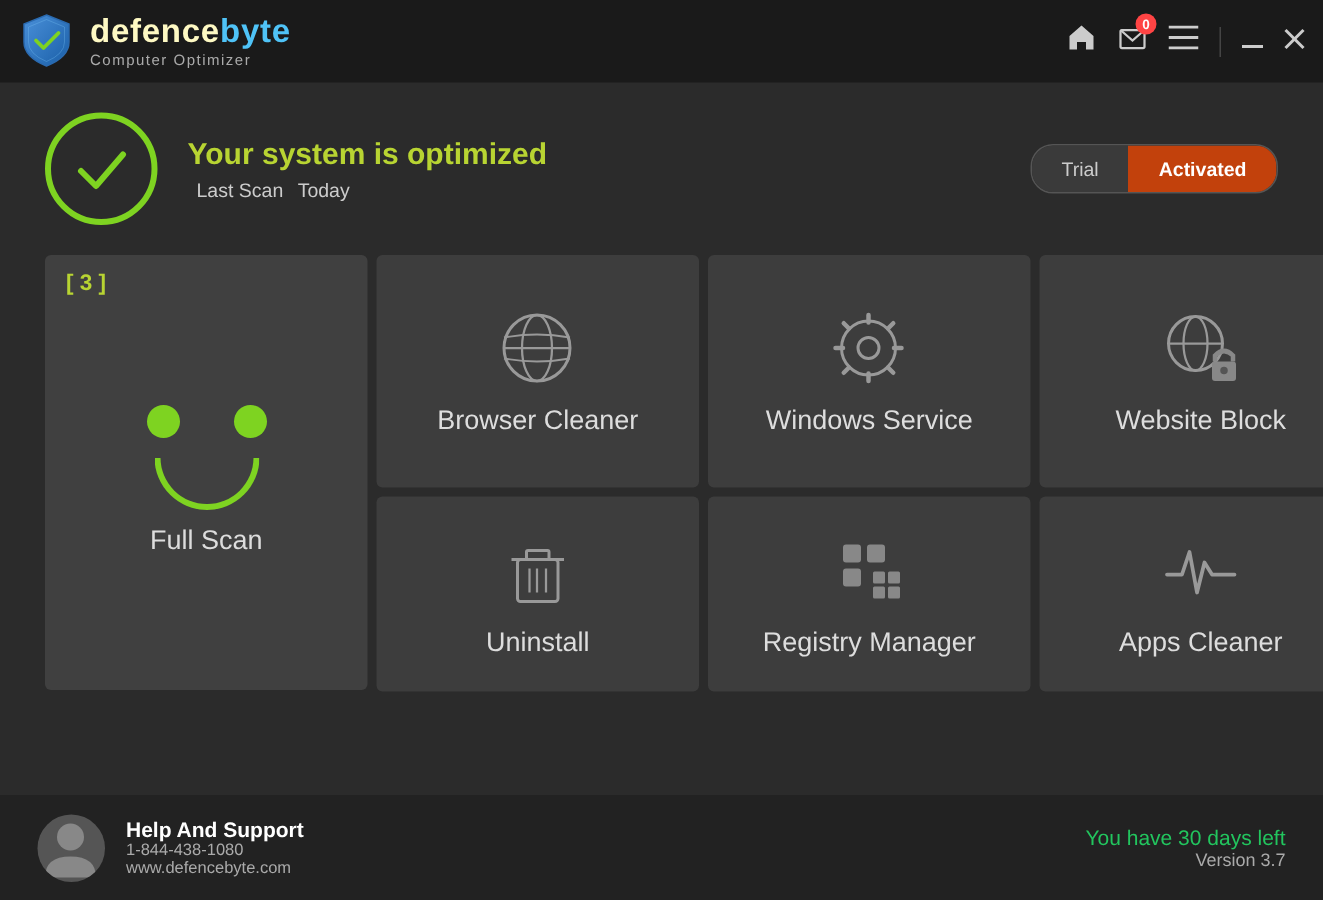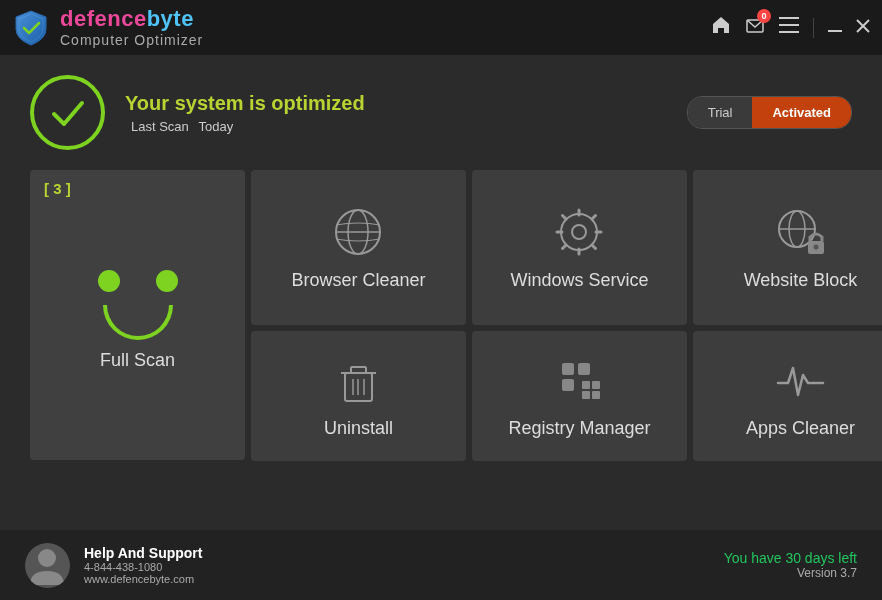--- a/index.html
+++ b/index.html
@@ -33,24 +33,24 @@
     .logo-text {
       display: flex;
       flex-direction: column;
       line-height: 1.2;
     }
     .logo-name {
       font-size: 22px;
       font-weight: bold;
       letter-spacing: 0.5px;
     }
-    .logo-name span.defence { color: #ec4899; }
+    .logo-name span.defence { color: #fef9c3; }
     .logo-name span.byte { color: #4fc3f7; }
     .logo-sub {
-      font-size: 14px;
+      font-size: 10px;
       color: #aaa;
       letter-spacing: 1px;
     }
     .title-bar-controls {
       display: flex;
       align-items: center;
       gap: 14px;
     }
     .tb-icon {
       font-size: 18px;
@@ -452,21 +452,21 @@
 <div class="footer">
   <div class="footer-left">
     <div class="support-avatar">
       <svg width="45" height="45" viewBox="0 0 45 45">
         <circle cx="22" cy="15" r="9" fill="#888"></circle>
         <path d="M5,42 Q5,28 22,28 Q39,28 39,42" fill="#888"></path>
       </svg>
     </div>
     <div class="support-text">
       <div class="support-title">Help And Support</div>
-      <div class="support-phone">4-844-438-1080</div>
+      <div class="support-phone">1-844-438-1080</div>
       <div class="support-site">www.defencebyte.com</div>
     </div>
   </div>
   <div class="footer-right">
     <div class="days-left">You have 30 days left</div>
     <div class="version">Version 3.7</div>
   </div>
 </div>
 
 </body></html>

